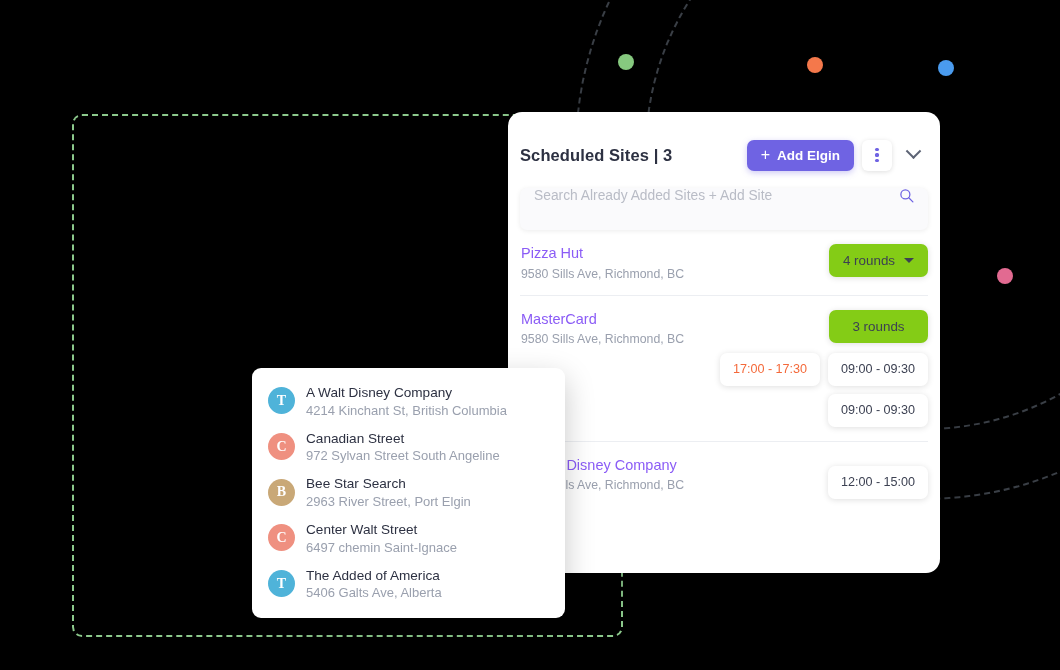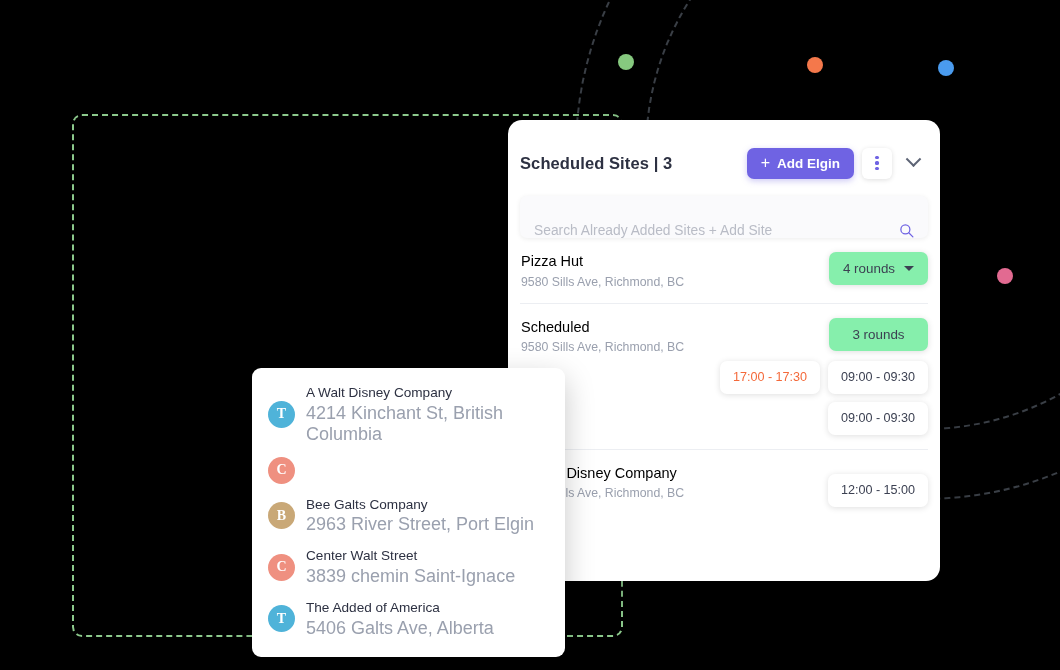--- a/index.html
+++ b/index.html
@@ -28,21 +28,21 @@
     left: 72px; top: 114px;
     width: 551px; height: 523px;
     border: 2px dashed #8cc98c;
     border-radius: 10px;
     background: transparent;
   }
 
   
   .panel {
     position: absolute;
-    left: 508px; top: 120px;
+    left: 508px; top: 112px;
     width: 432px; height: 461px;
     background: #fff;
     border-radius: 14px;
     box-shadow: 0 12px 40px rgba(0,0,0,.28);
     overflow: hidden;
   }
   .panel-header {
     display: flex; align-items: center;
     padding: 24px 12px 0 12px;
     height: 62px;
@@ -87,47 +87,47 @@
     transform: rotate(45deg) translate(-3px,-3px);
   }
 
   
   .panel-search {
     margin: 14px 12px 0 12px;
     height: 42px;
     background: #fafafc;
     border-radius: 7px;
     box-shadow: 0 1px 5px rgba(0,0,0,.08);
-    display: flex; align-items: flex-end;
+    display: flex; align-items: flex-start;
     padding: 0 14px;
   }
   .panel-search input {
     flex: 1; border: none; outline: none; background: transparent;
     font-size: 13.8px; color: #3c4152;
     font-family: "Liberation Sans", sans-serif;
   }
   .panel-search input::placeholder { color: #b9bcc6; }
 
   .mag {
     width: 15px; height: 15px;
     flex: none;
   }
 
   
   .site-list { padding: 0 12px; }
   .site-row { position: relative; padding: 14px 0 0 0; }
   .site-row-top { display: flex; align-items: flex-start; }
   .site-info { flex: 1; padding-left: 1px; }
-  .site-name { font-size: 14.5px; color: #000000; line-height: 1.35; }
+  .site-name { font-size: 14.5px; color: #8b5cf6; line-height: 1.35; }
   .site-addr { font-size: 12.3px; color: #9aa0ae; margin-top: 3px; }
   .rounds-col { display: flex; flex-direction: column; align-items: flex-end; }
   .rounds-chip {
     display: inline-flex; align-items: center; justify-content: center; gap: 9px;
     min-width: 99px; height: 33px;
-    background: #86efac;
+    background: #84cc16;
     border-radius: 7px;
     box-shadow: 0 1px 6px rgba(0,0,0,.13);
     font-size: 13.4px; color: #3c4152;
     padding: 0 13px;
     cursor: pointer;
   }
   .caret {
     width: 0; height: 0;
     border-left: 5px solid transparent;
     border-right: 5px solid transparent;
@@ -183,21 +183,21 @@
   }
   .avatar {
     width: 27px; height: 27px; border-radius: 50%;
     flex: none;
     display: flex; align-items: center; justify-content: center;
     color: #fff; font-size: 14px; font-weight: 700;
     font-family: "Liberation Serif", serif;
   }
   .res-text { min-width: 0; }
   .res-name { font-size: 13.6px; color: #2d3142; line-height: 1.3; }
-  .res-addr { font-size: 18px; color: #9aa0ae; margin-top: 1px; }
+  .res-addr { font-size: 13px; color: #9aa0ae; margin-top: 1px; }
 </style>
 </head>
 <body>
 
 <div id="stage">
 
   <div class="deco-layer">
     <div class="ring ring-outer"></div>
     <div class="ring ring-inner"></div>
     <div class="dot" style="left:618px;top:54px;width:16px;height:16px;background:#86c97f;"></div>
@@ -251,21 +251,21 @@
               <span class="caret"></span>
             </div>
           </div>
         </div>
         <div class="divider"></div>
       </div>
 
       <div class="site-row">
         <div class="site-row-top">
           <div class="site-info">
-            <div class="site-name">Scheduled</div>
+            <div class="site-name">MasterCard</div>
             <div class="site-addr">9580 Sills Ave, Richmond, BC</div>
           </div>
           <div class="rounds-col">
             <div class="rounds-chip">
               <span>3 rounds</span>
             </div>
             <div class="slots">
               <div class="slot alert">17:00 - 17:30</div>
               <div class="slot">09:00 - 09:30</div>
               <div class="slot">09:00 - 09:30</div>
@@ -297,33 +297,37 @@
     <div class="results-card">
       <div class="result-item">
         <div class="avatar" style="background:#4fb3d9">T</div>
         <div class="res-text">
           <div class="res-name">A Walt Disney Company</div>
           <div class="res-addr">4214 Kinchant St, British Columbia</div>
         </div>
       </div>
       <div class="result-item">
         <div class="avatar" style="background:#ef9080">C</div>
+        <div class="res-text">
+          <div class="res-name">Canadian Street</div>
+          <div class="res-addr">972 Sylvan Street South Angeline</div>
+        </div>
       </div>
       <div class="result-item">
         <div class="avatar" style="background:#c9a877">B</div>
         <div class="res-text">
-          <div class="res-name">Bee Galts Company</div>
+          <div class="res-name">Bee Star Search</div>
           <div class="res-addr">2963 River Street, Port Elgin</div>
         </div>
       </div>
       <div class="result-item">
         <div class="avatar" style="background:#ef9080">C</div>
         <div class="res-text">
           <div class="res-name">Center Walt Street</div>
-          <div class="res-addr">3839 chemin Saint-Ignace</div>
+          <div class="res-addr">6497 chemin Saint-Ignace</div>
         </div>
       </div>
       <div class="result-item">
         <div class="avatar" style="background:#4fb3d9">T</div>
         <div class="res-text">
           <div class="res-name">The Added of America</div>
           <div class="res-addr">5406 Galts Ave, Alberta</div>
         </div>
       </div>
     </div>

